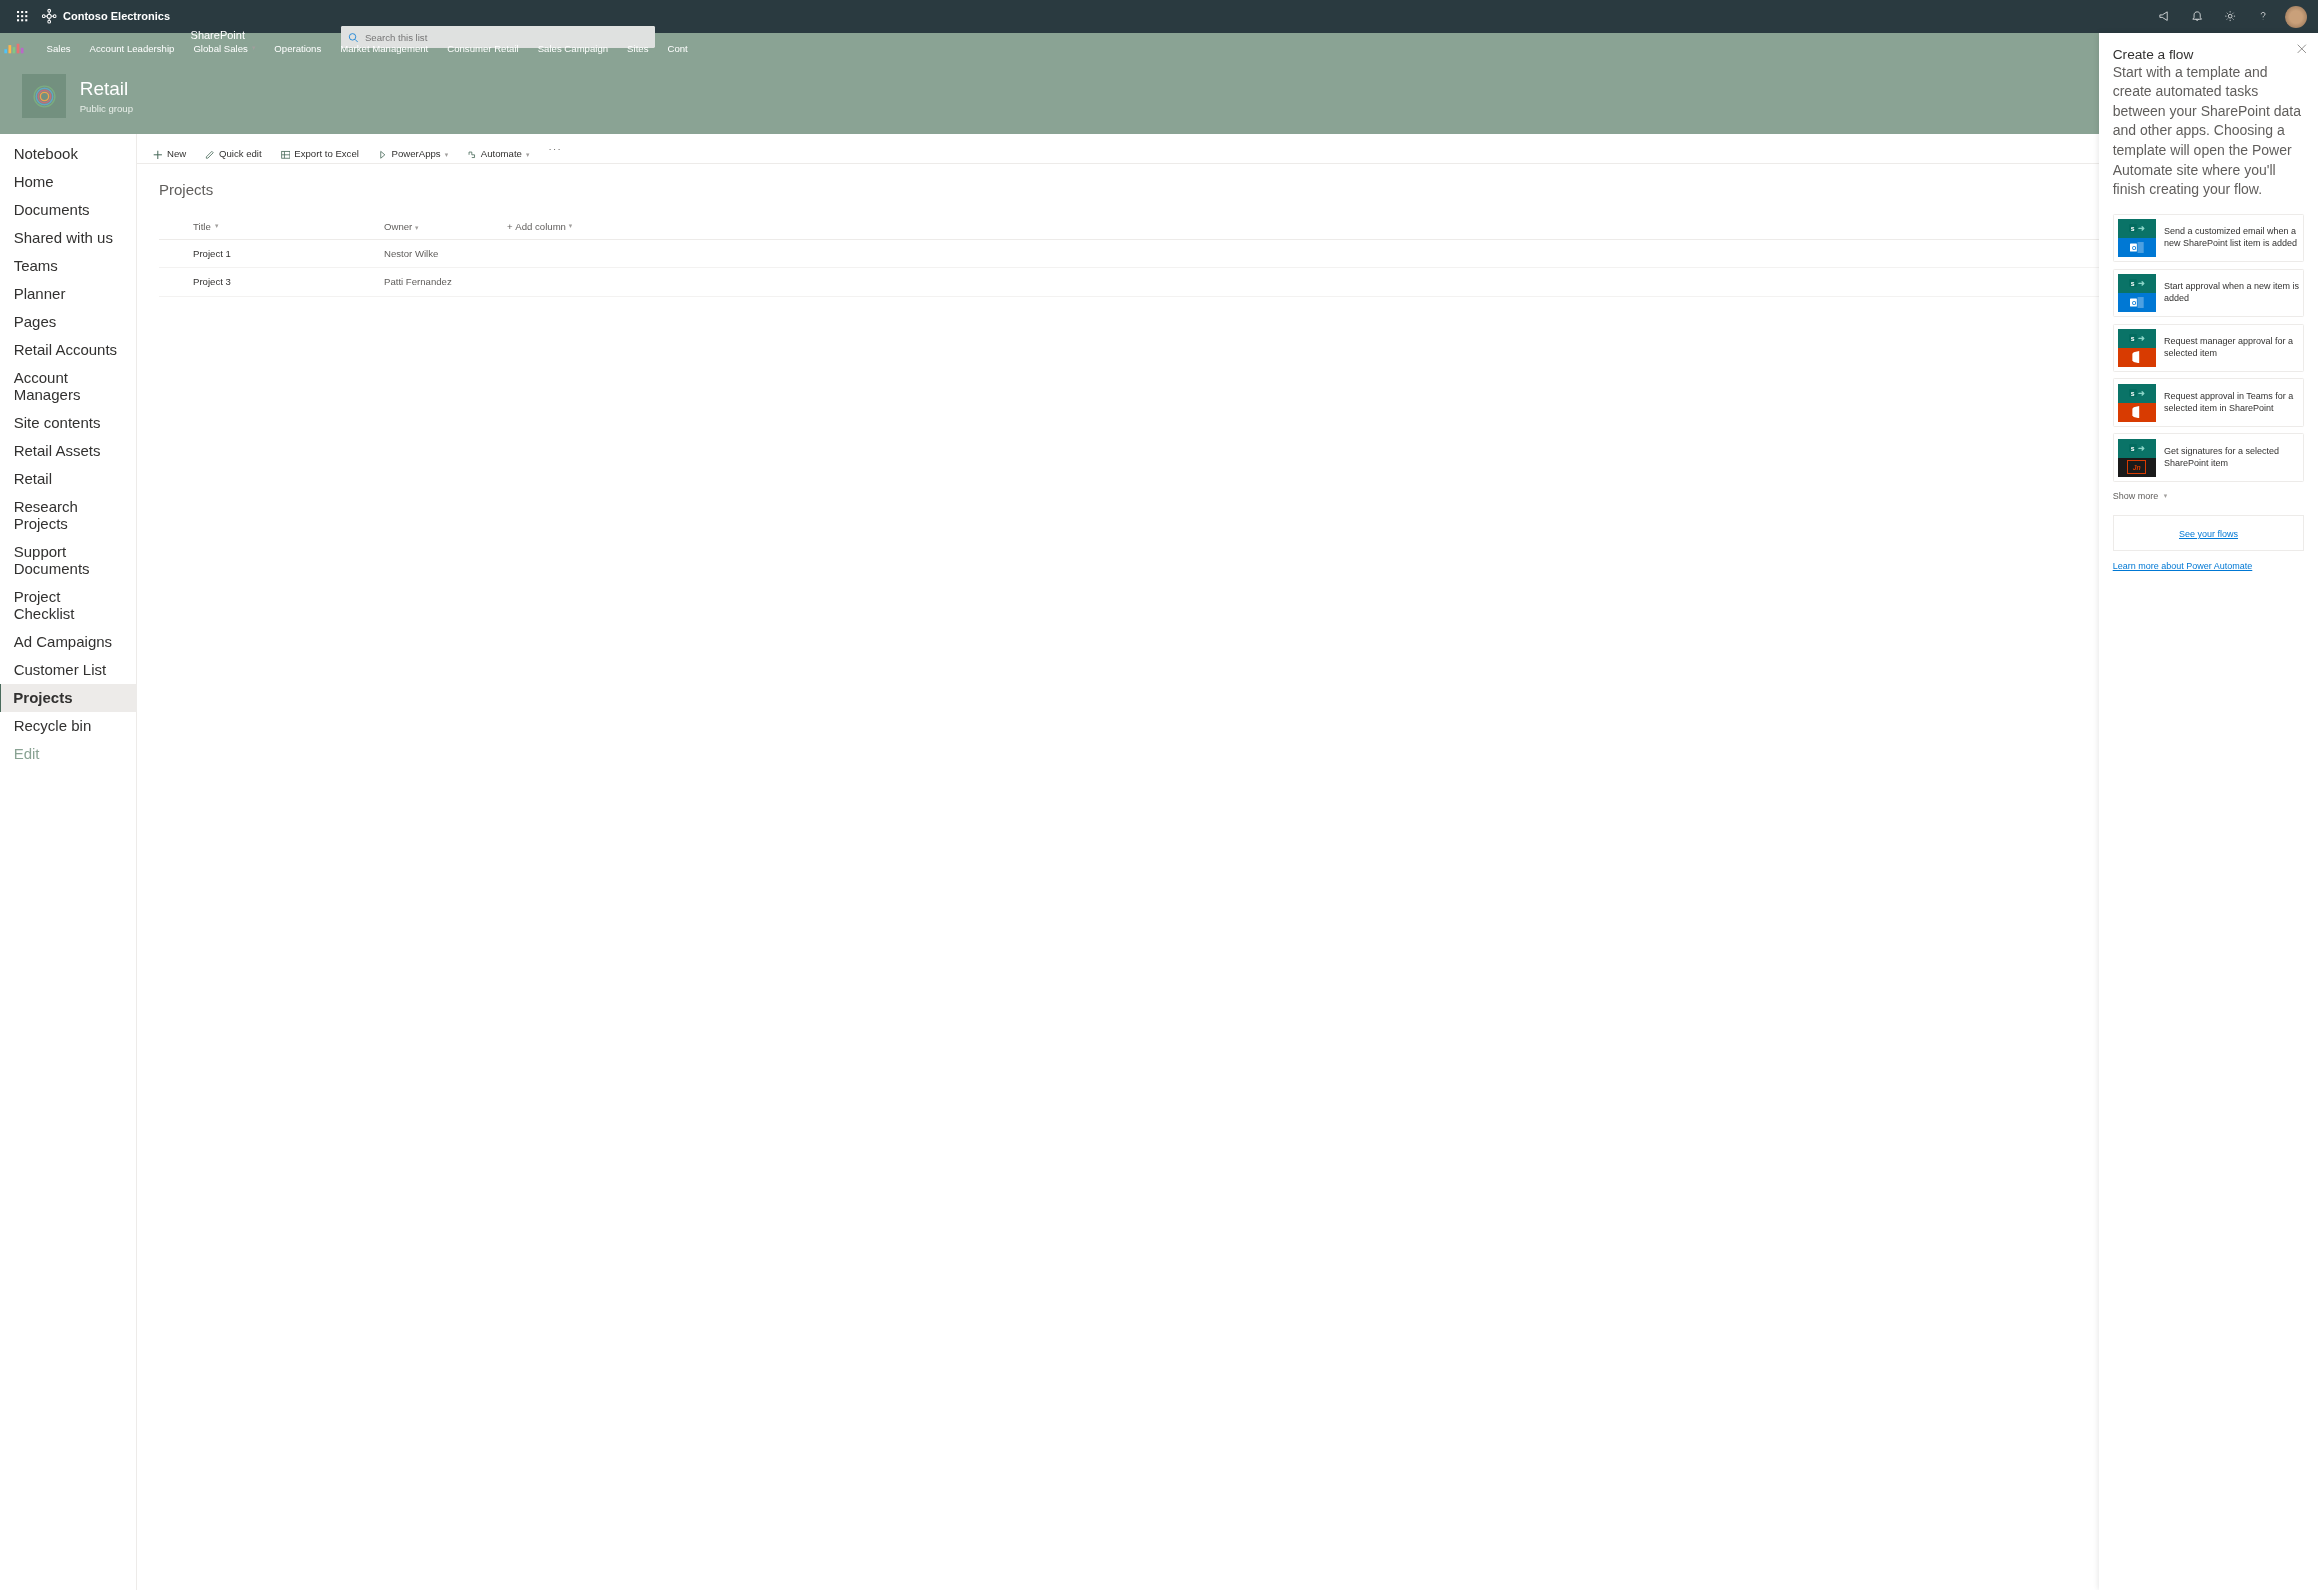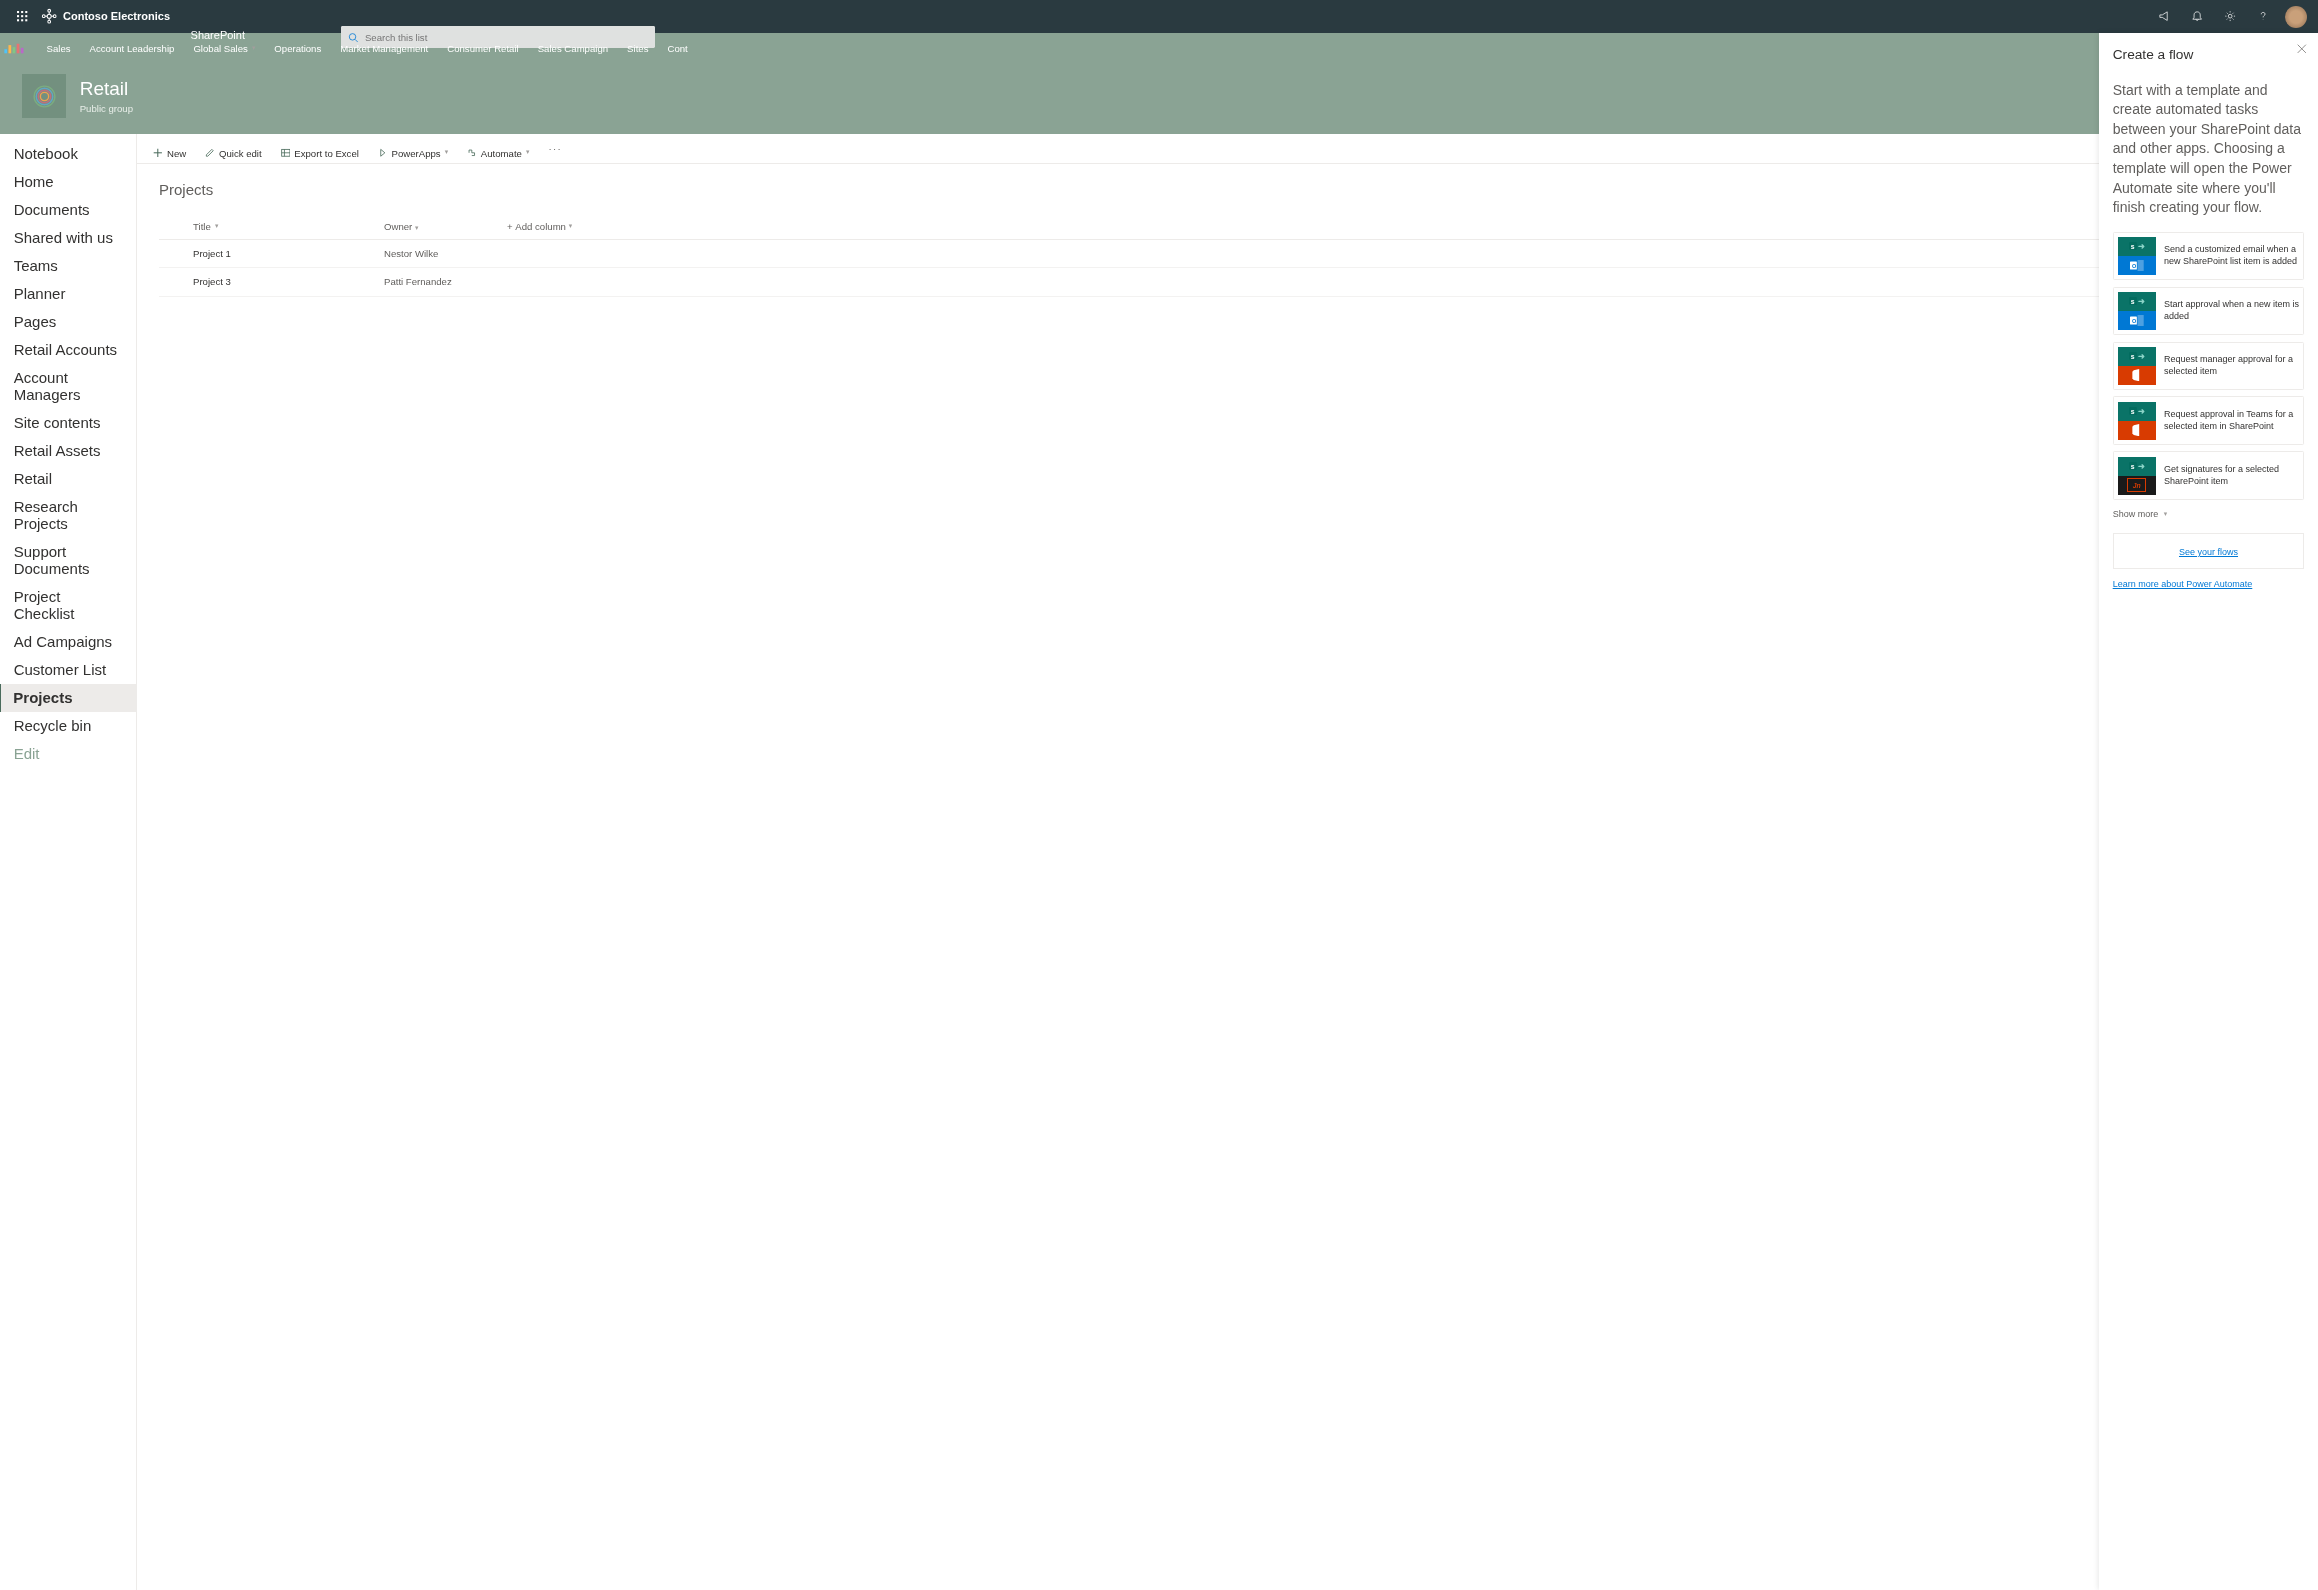--- a/index.html
+++ b/index.html
@@ -89,21 +89,21 @@
 }
 .left-nav-edit { color: #8aa394; }
 
 .content { flex: 1; background: #fff; overflow: hidden; }
 .command-bar {
   height: 30px; display: flex; align-items: center;
   padding: 0 16.4px; gap: 19px;
   border-bottom: 0.7px solid #edebe9;
   font-size: 9.6px; color: #323130;
 }
-.cmd-item { display: flex; align-items: flex-start; gap: 4.1px; cursor: pointer; margin-top: 10px; }
+.cmd-item { display: flex; align-items: flex-end; gap: 4.1px; cursor: pointer; margin-top: 10px; }
 .cmd-item svg { stroke: #4a6b5c; }
 .cmd-more { color: #605e5c; letter-spacing: 1.4px; cursor: pointer; }
 
 .list-area { padding: 16.4px 22px; }
 .list-title { font-size: 15px; font-weight: 400; color: #605e5c; margin-bottom: 16.4px; }
 .list-table { width: 100%; font-size: 9.6px; }
 .list-head { display: flex; padding: 6.8px 0; border-bottom: 0.7px solid #edebe9; color: #605e5c; }
 .list-row { display: flex; padding: 8.2px 0; border-bottom: 0.7px solid #f3f2f1; }
 .col-sel { width: 34px; }
 .col-title { width: 191px; display: flex; align-items: center; gap: 4.1px; }
@@ -115,21 +115,21 @@
 .panel {
   position: fixed; top: 33px; right: 0; bottom: 0;
   width: 219px; background: #fff;
   box-shadow: -1.4px 0 5.5px rgba(0,0,0,0.1);
   padding: 13.7px; overflow-y: auto;
 }
 .panel-close {
   position: absolute; top: 11px; right: 11px;
   cursor: pointer; font-size: 11px; color: #605e5c;
 }
-.panel-title { font-size: 13.7px; font-weight: 400; margin-bottom: 19px; }
+.panel-title { font-size: 13.7px; font-weight: 400; margin-bottom: 1px; }
 .panel-desc { font-size: 14px; color: #605e5c; line-height: 1.4; margin-bottom: 13.7px; }
 .flow-list { display: flex; flex-direction: column; gap: 6.8px; }
 .flow-item {
   display: flex; gap: 8.2px; align-items: center;
   border: 0.7px solid #edebe9; border-radius: 1.4px;
   padding: 4.1px; cursor: pointer;
 }
 .flow-icons {
   width: 38px; height: 38px; flex-shrink: 0;
   display: flex; flex-direction: column;

